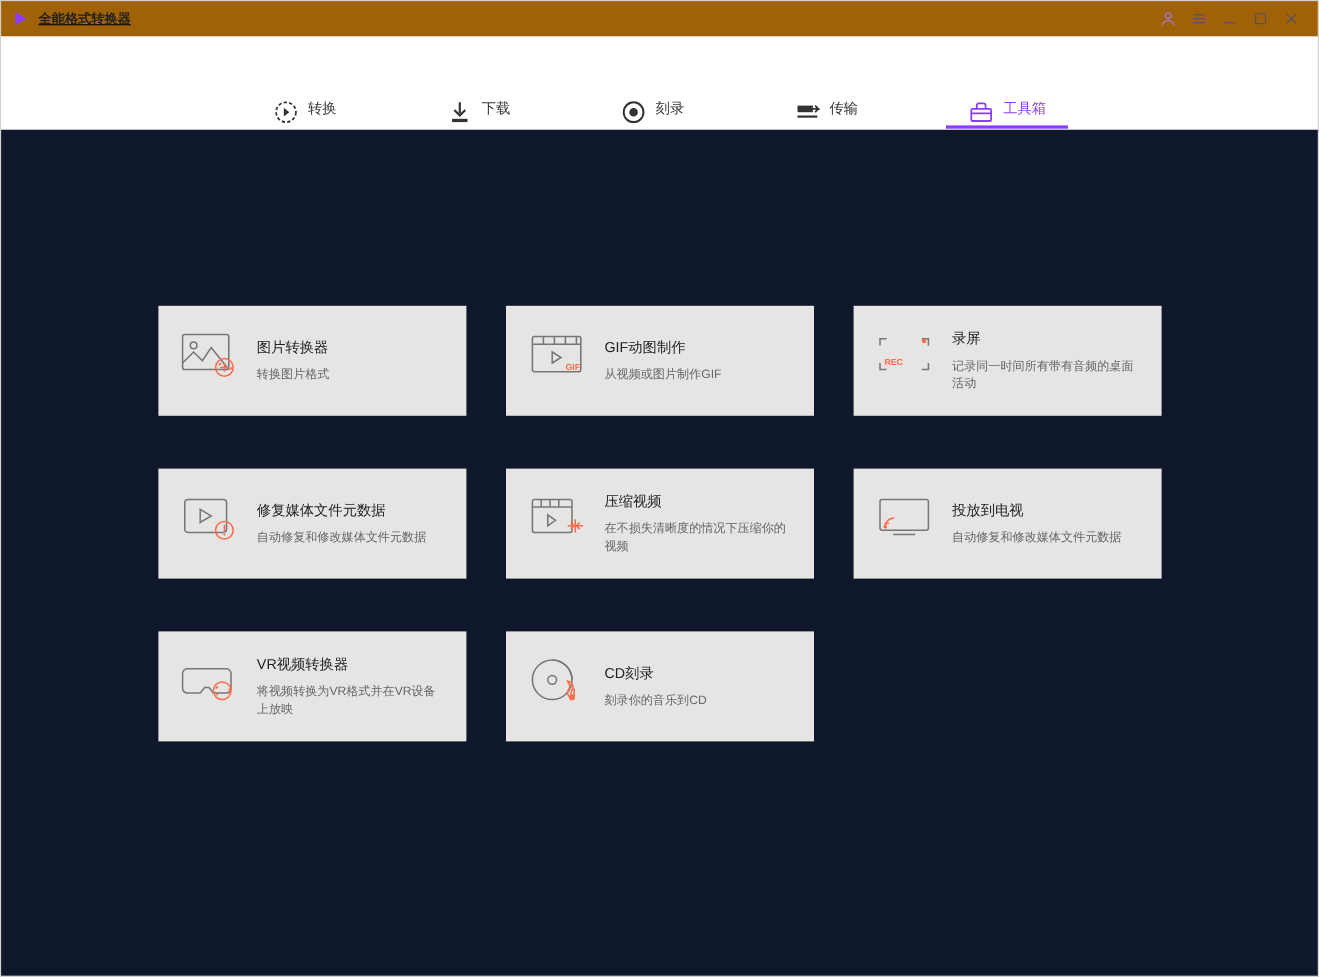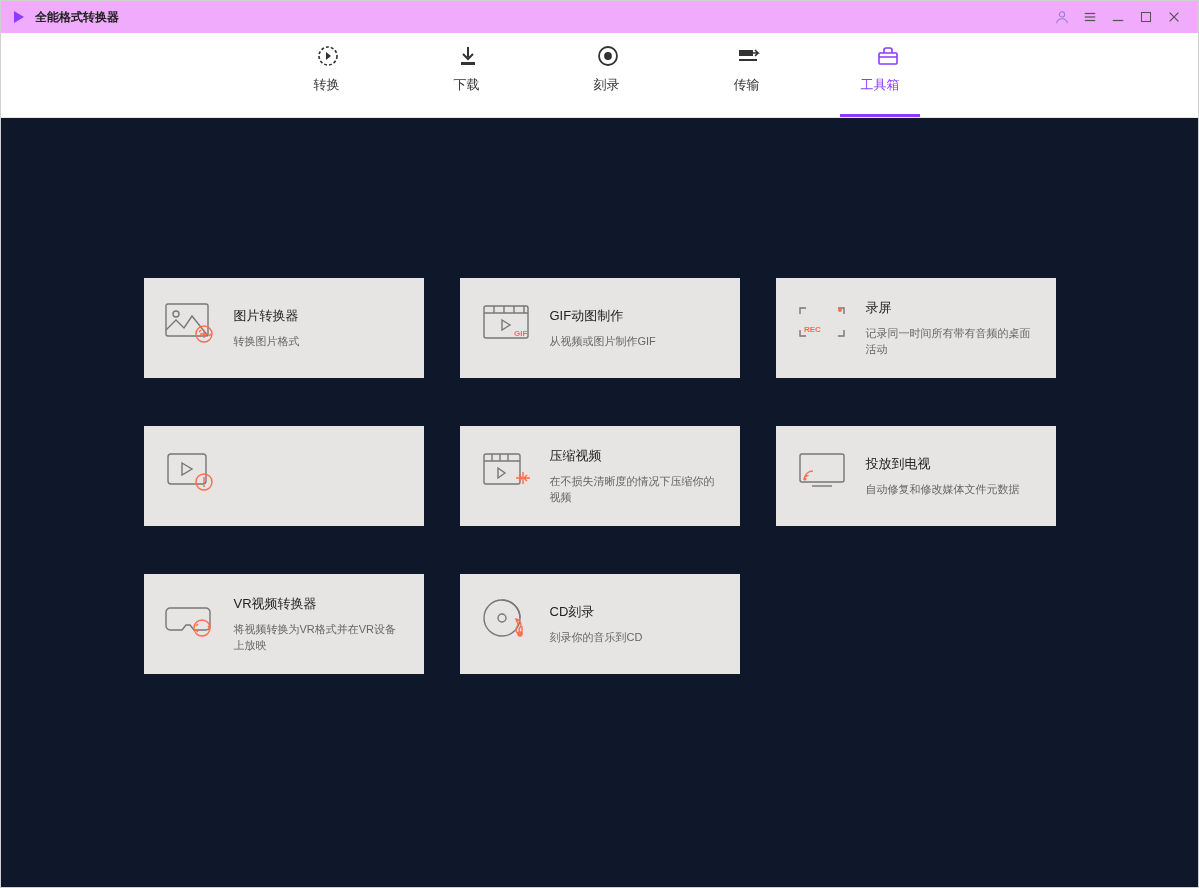--- a/index.html
+++ b/index.html
@@ -15,21 +15,22 @@
   height: 100%;
   border: 1px solid #d0d0d0;
   display: flex;
   flex-direction: column;
 }
 .titlebar {
   height: 32px;
   display: flex;
   align-items: center;
   padding: 0 10px;
-  background: #f0abfc;
+  background: #a16207;
+  text-decoration: underline;
 }
 .app-logo {
   width: 16px; height: 16px;
   margin-right: 8px;
 }
 .app-title {
   font-size: 12px;
   font-weight: bold;
   color: #222;
   flex: 0 0 auto;
@@ -47,25 +48,24 @@
   height: 85px;
   display: flex;
   justify-content: center;
   align-items: flex-end;
   gap: 60px;
   border-bottom: 1px solid #e8e8e8;
   padding-bottom: 0;
 }
 .tab {
   display: flex;
-  flex-direction: column;
-  align-items: flex-end;
+  align-items: flex-start;
   gap: 8px;
   cursor: pointer;
-  padding: 10px 20px 20px;
+  padding: 10px 20px 0;
   border-bottom: 3px solid transparent;
   color: #333;
   min-width: 80px;
 }
 .tab.active {
   color: #8b3dff;
   border-bottom-color: #8b3dff;
 }
 .tab-icon { width: 24px; height: 24px; }
 .tab-label { font-size: 13px; }
@@ -244,20 +244,24 @@
       <div class="card">
         <div class="card-icon">
           <svg width="52" height="44" viewBox="0 0 52 44" fill="none" stroke="#777" stroke-width="1.4">
             <rect x="4" y="6" width="38" height="30" rx="3"></rect>
               <path d="M18 15l10 6-10 6z"></path>
             <circle cx="40" cy="34" r="8" stroke="#ff6b4a"></circle>
               <line x1="40" y1="29" x2="40" y2="35" stroke="#ff6b4a"></line>
               <circle cx="40" cy="38" r="1" fill="#ff6b4a" stroke="none"></circle>
           </svg>
         </div>
+        <div class="card-text">
+          <div class="card-title">修复媒体文件元数据</div>
+          <div class="card-desc">自动修复和修改媒体文件元数据</div>
+        </div>
       </div>
 
       <div class="card">
         <div class="card-icon">
           <svg width="52" height="44" viewBox="0 0 52 44" fill="none" stroke="#777" stroke-width="1.4">
             <rect x="4" y="6" width="36" height="30" rx="2"></rect>
               <line x1="4" y1="13" x2="40" y2="13"></line>
               <line x1="12" y1="6" x2="12" y2="13"></line>
               <line x1="20" y1="6" x2="20" y2="13"></line>
               <line x1="28" y1="6" x2="28" y2="13"></line>

